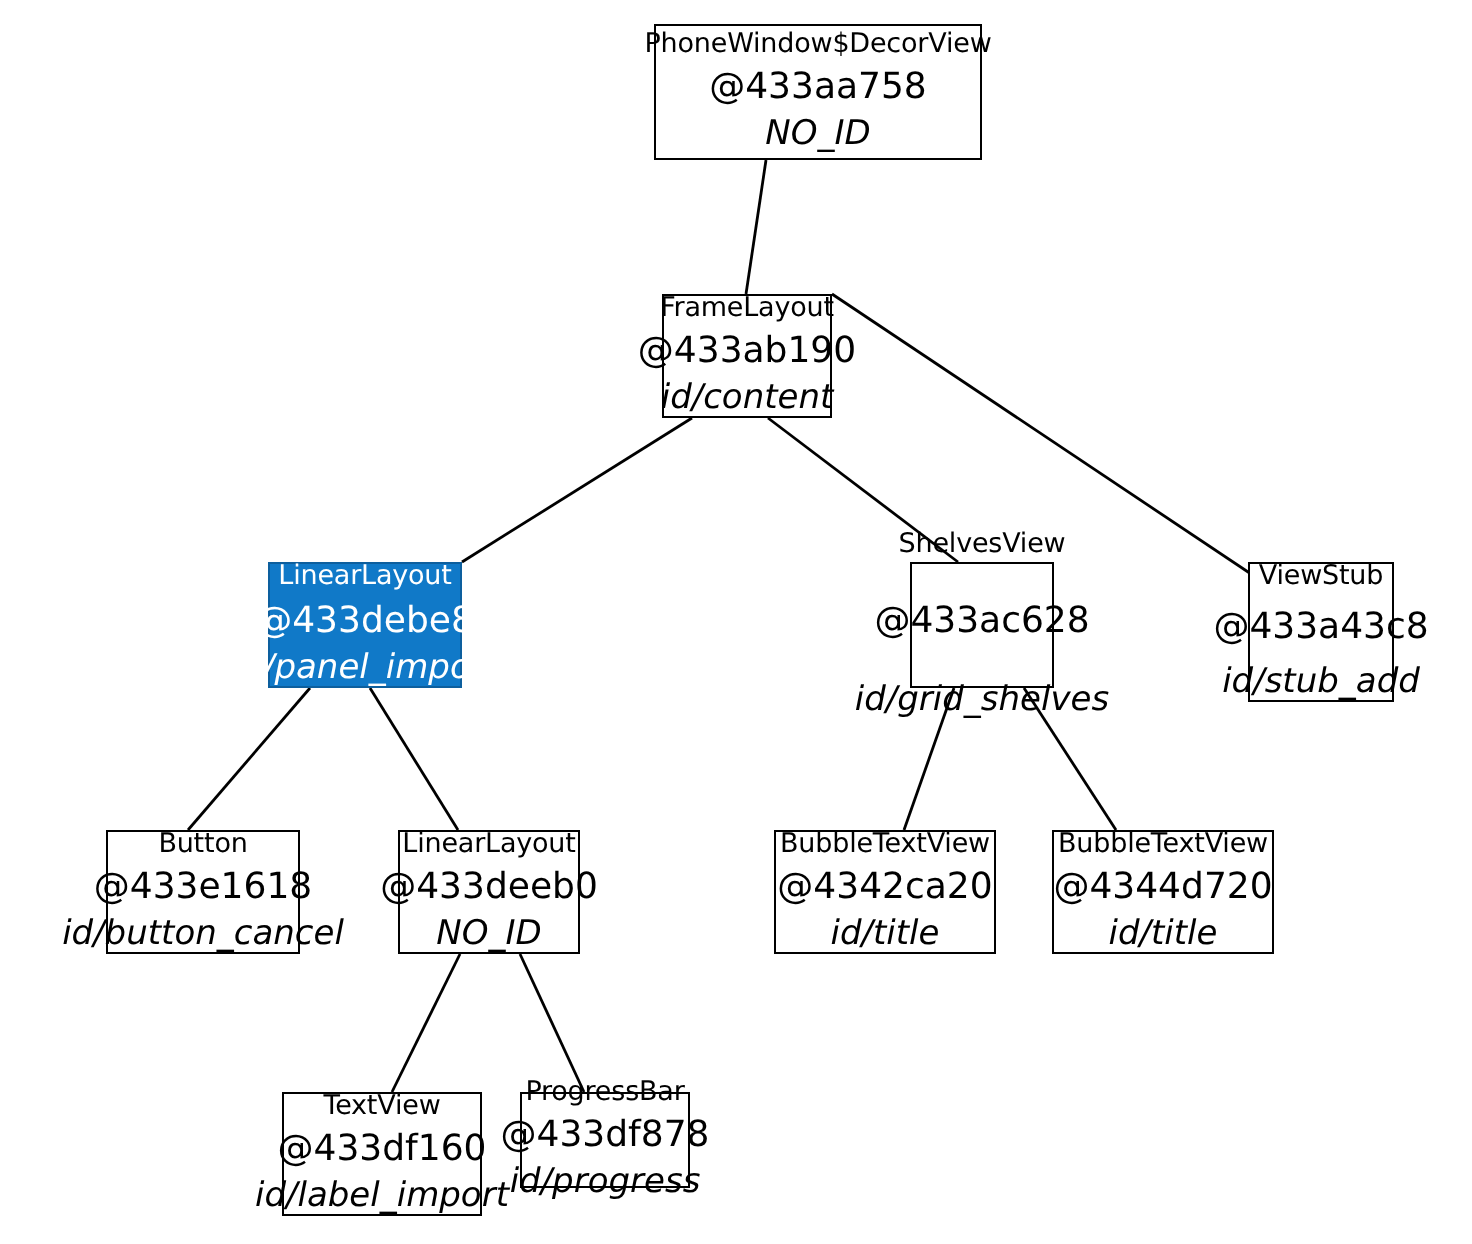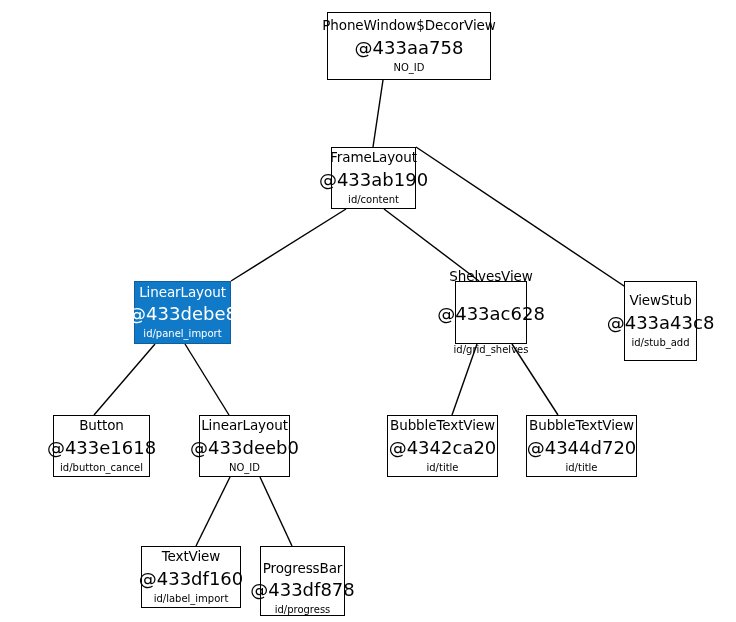--- a/index.html
+++ b/index.html
@@ -44,23 +44,24 @@
     font-size: 13.5px;
     white-space: nowrap;
     letter-spacing: -0.1px;
   }
   .node .addr {
     font-size: 18px;
     white-space: nowrap;
     margin-top: 6px;
   }
   .node .rid {
-    font-size: 10px;
+    font-size: 17px;
     white-space: nowrap;
     margin-top: 6px;
+    font-style: italic;
   }
   .node.selected {
     background: #1079c8;
     border-color: #0d5f9e;
     color: #ffffff;
   }
 </style>
 </head>
 <body>
 
@@ -91,21 +92,21 @@
       <div class="node selected" style="left: 134px; top: 281px; width: 97px; height: 63px;">
         <div class="cls">LinearLayout</div>
         <div class="addr">@433debe8</div>
         <div class="rid">id/panel_import</div>
       </div>
       <div class="node" style="left: 455px; top: 281px; width: 72px; height: 63px; gap: 16px;">
         <div class="cls">ShelvesView</div>
         <div class="addr">@433ac628</div>
         <div class="rid">id/grid_shelves</div>
       </div>
-      <div class="node" style="left: 624px; top: 281px; width: 73px; height: 80px;">
+      <div class="node" style="left: 624px; top: 281px; width: 73px; height: 70px; justify-content: space-between;">
         <div class="cls">ViewStub</div>
         <div class="addr">@433a43c8</div>
         <div class="rid">id/stub_add</div>
       </div>
       <div class="node" style="left: 21px; top: 415px; width: 97px; height: 62px; margin-left: 32px;">
         <div class="cls">Button</div>
         <div class="addr">@433e1618</div>
         <div class="rid">id/button_cancel</div>
       </div>
       <div class="node" style="left: 199px; top: 415px; width: 91px; height: 62px;">
@@ -121,19 +122,19 @@
       <div class="node" style="left: 526px; top: 415px; width: 111px; height: 62px;">
         <div class="cls">BubbleTextView</div>
         <div class="addr">@4344d720</div>
         <div class="rid">id/title</div>
       </div>
       <div class="node" style="left: 141px; top: 546px; width: 100px; height: 62px;">
         <div class="cls">TextView</div>
         <div class="addr">@433df160</div>
         <div class="rid">id/label_import</div>
       </div>
-      <div class="node" style="left: 260px; top: 546px; width: 85px; height: 70px; justify-content: flex-end;">
+      <div class="node" style="left: 260px; top: 546px; width: 85px; height: 48px;">
         <div class="cls">ProgressBar</div>
         <div class="addr">@433df878</div>
         <div class="rid">id/progress</div>
       </div>
     </div>
 </div>
 
 </body></html>

